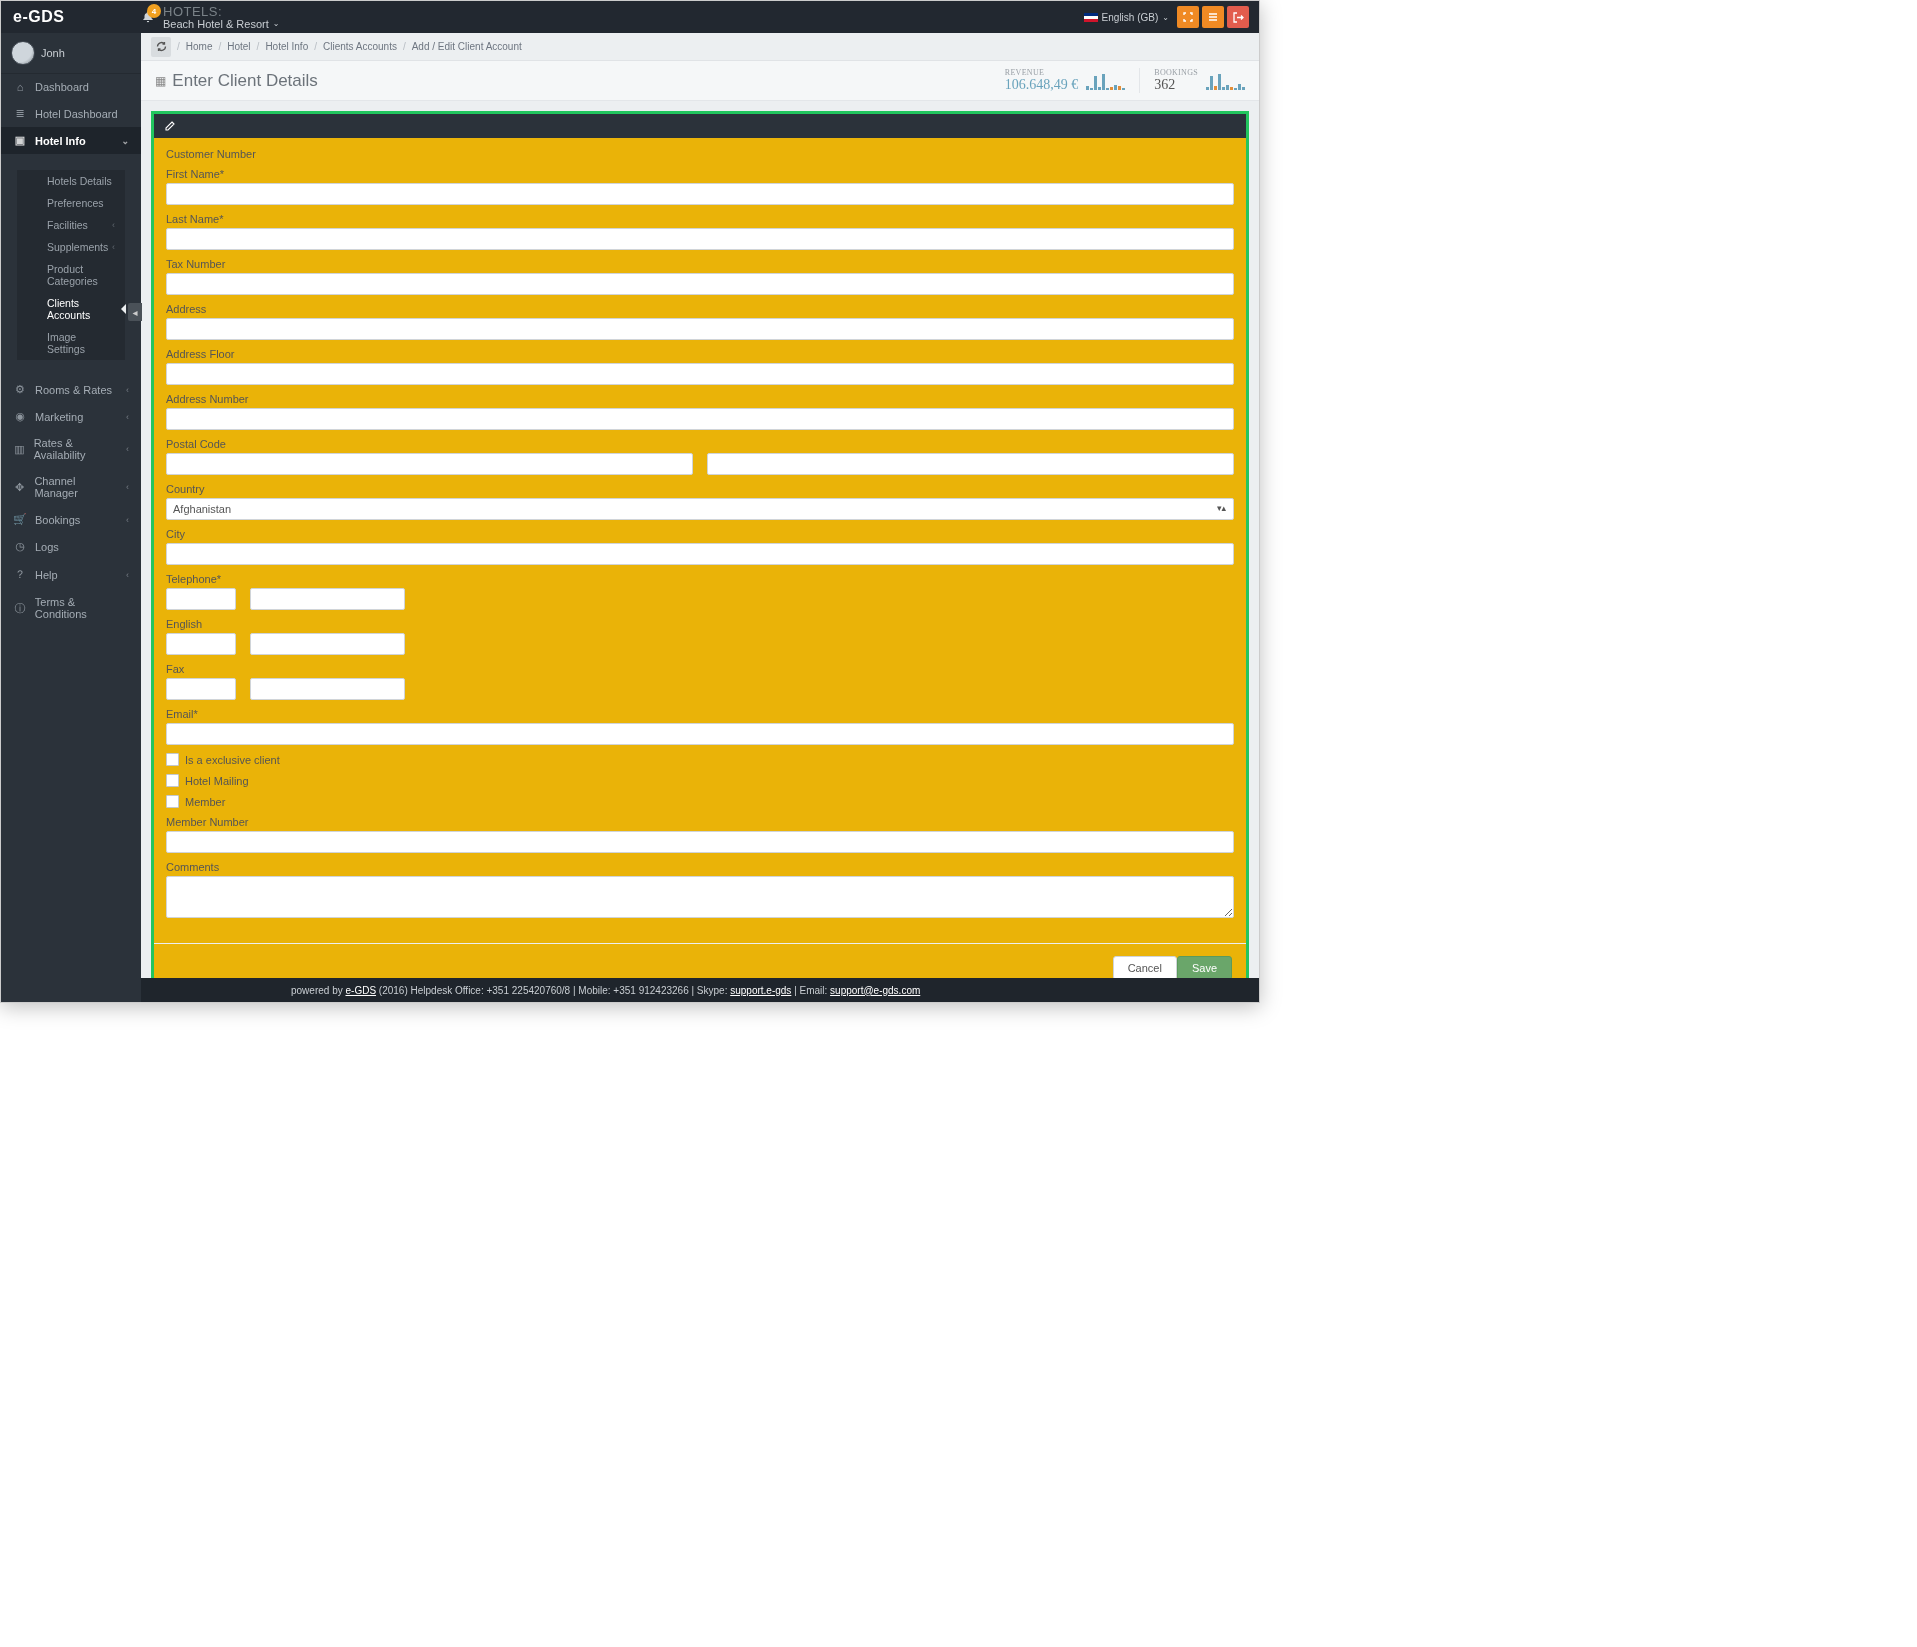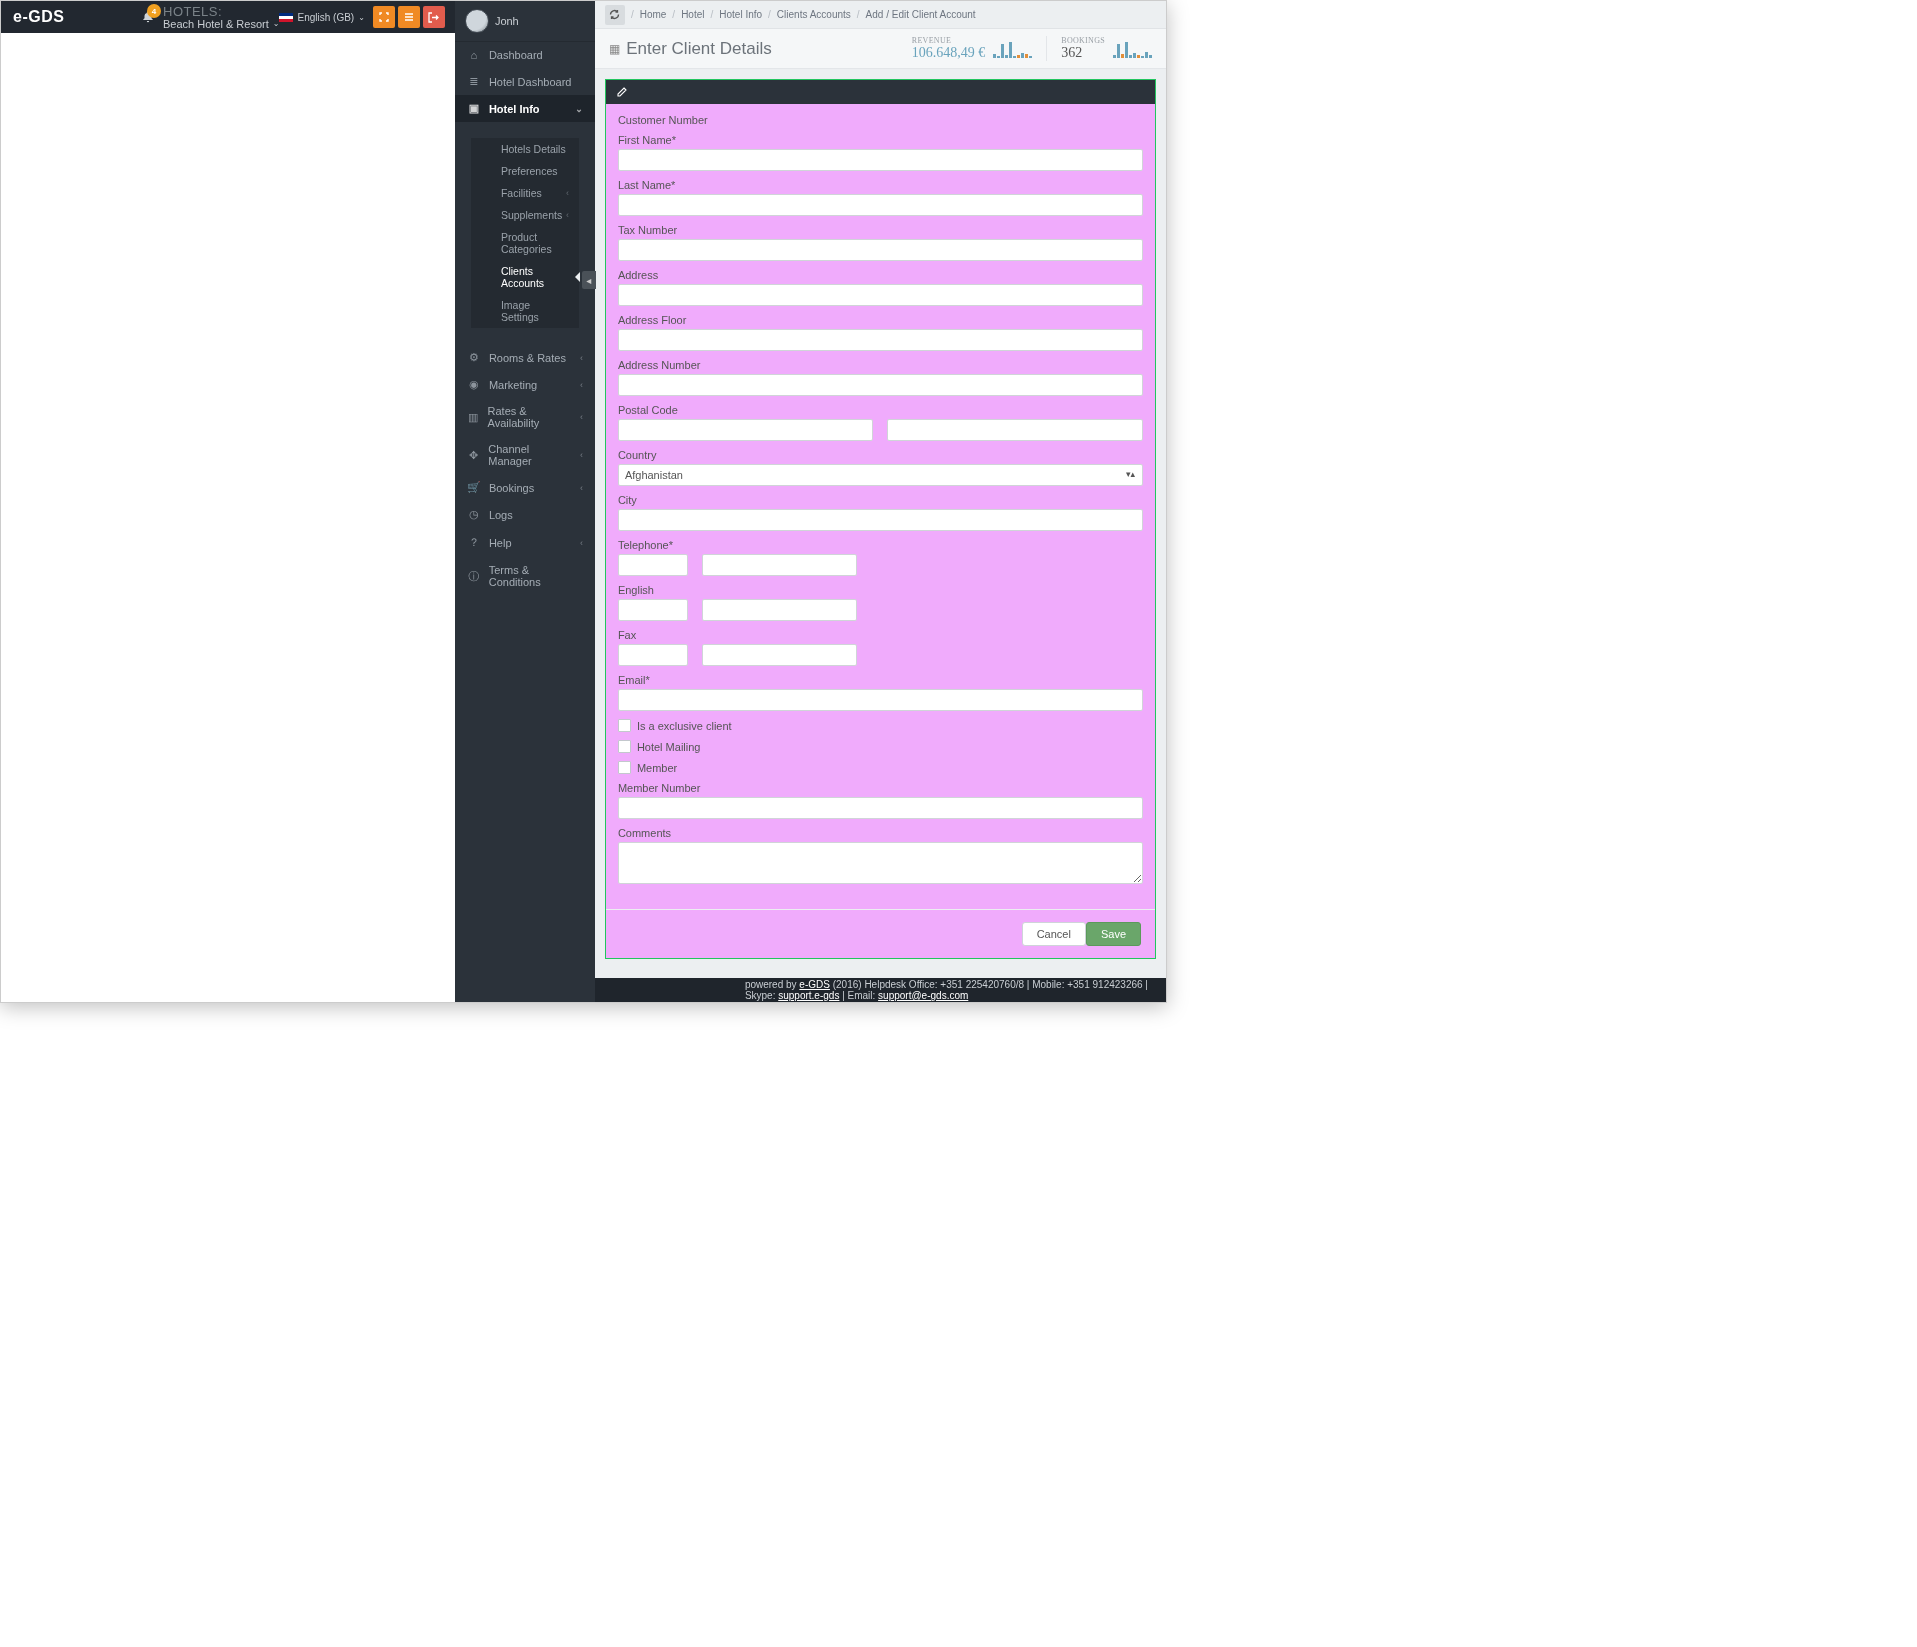--- a/index.html
+++ b/index.html
@@ -11,21 +11,21 @@
     --text-muted:#999;
     --text-light:#a5adb5;
     --border:#dcdcdc;
     --orange:#f08a24;
     --teal:#69a3bc;
     --green:#6aa66a;
   }
   *{box-sizing:border-box;}
   html,body{margin:0;padding:0;height:100%;font-family:"Helvetica Neue",Helvetica,Arial,sans-serif;font-size:12px;color:#555;}
   body{background:#fff;}
-  .app{display:flex;flex-direction:row;width:1167px;height:1003px;border:1px solid #ccc;box-shadow:0 4px 20px rgba(0,0,0,.25);overflow:hidden;background:#fff;}
+  .app{display:flex;flex-direction:column;width:1260px;height:1003px;border:1px solid #ccc;box-shadow:0 4px 20px rgba(0,0,0,.25);overflow:hidden;background:#fff;}
   
   
   .topbar{height:32px;background:var(--bg-header);display:flex;align-items:center;color:#fff;font-size:11px;position:relative;}
   .logo{width:140px;padding:0 12px;font-weight:700;font-size:16px;letter-spacing:.5px;}
   .notif{position:relative;margin-right:8px;}
   .notif .badge{position:absolute;top:-6px;left:6px;background:#f0a020;color:#fff;border-radius:50%;width:14px;height:14px;display:flex;align-items:center;justify-content:center;font-size:8px;font-weight:700;}
   .notif svg{width:14px;height:14px;}
   .hotels-label{color:#7a8288;font-size:13px;letter-spacing:.5px;text-transform:uppercase;line-height:1;}
   .hotels-block{display:flex;flex-direction:column;justify-content:center;}
   .hotel-select{display:flex;align-items:center;gap:4px;font-size:11px;color:#c9ced3;}
@@ -66,21 +66,21 @@
   .stats{margin-left:auto;display:flex;align-items:center;gap:14px;}
   .stat{border-left:1px solid #e3e6e9;padding-left:14px;display:flex;align-items:center;gap:8px;font-family:Liberation Serif, serif;}
   .stat:first-child{border-left:none;}
   .stat-labels small{display:block;font-size:8px;color:#9aa0a6;letter-spacing:.3px;}
   .stat-labels span{font-size:14px;color:var(--teal);}
   .spark{display:flex;align-items:flex-end;gap:1px;height:18px;}
   .spark i{display:block;width:3px;background:var(--teal);}
   .spark i.o{background:#e28f3a;}
   
   .inner{flex:1;overflow-y:auto;padding:10px;}
-  .panel{background:#f0abfc;border:1px solid #22c55e;}
+  .panel{background:#eab308;border:3px solid #22c55e;}
   .panel-head{height:24px;background:#2b323a;display:flex;align-items:center;padding:0 10px;color:#fff;}
   .panel-body{padding:10px 12px 14px 12px;}
   .form-row{margin-bottom:8px;}
   .form-row label{display:block;font-size:11px;color:#555;margin-bottom:3px;}
   .form-row input[type=text],
   .form-row select,
   .form-row textarea{width:100%;border:1px solid #d0d4d8;border-radius:2px;padding:4px 6px;font-size:11px;font-family:inherit;color:#555;background:#fff;}
   .form-row textarea{height:42px;resize:vertical;}
   .dual{display:flex;gap:14px;}
   .dual input{width:70px;}

